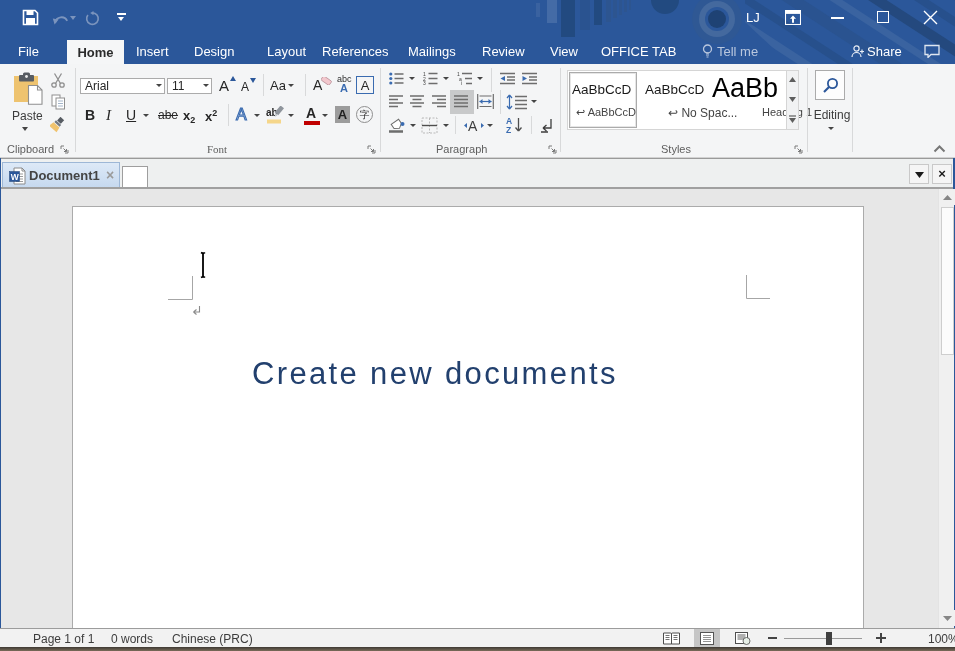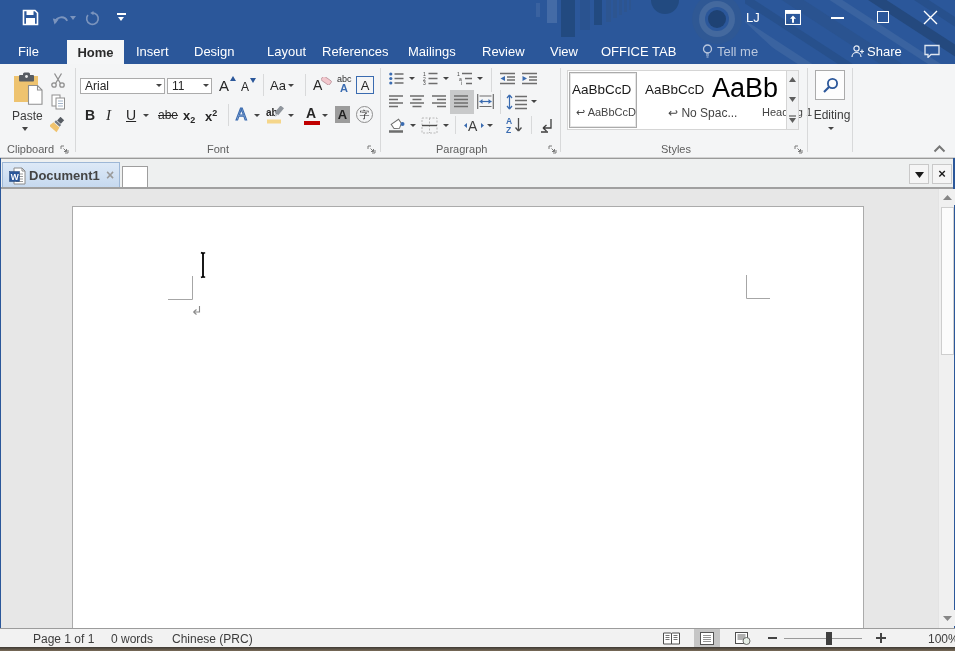--- a/index.html
+++ b/index.html
@@ -238,21 +238,21 @@
   </svg>
   <div class="cdn2" style="left:288px;top:50px"></div>
 
   <div class="ric" style="left:306px;top:41px;font-weight:bold;">A</div>
   <div class="abs" style="left:304px;top:57px;width:16px;height:4px;background:#c00000"></div>
   <div class="cdn2" style="left:322px;top:50px"></div>
 
   <div class="abs" style="left:335px;top:42px;width:15px;height:17px;background:#9c9c9c;text-align:center;font-size:13px;color:#1f1f1f;line-height:17px;font-weight:bold">A</div>
 
   <div class="abs" style="left:356px;top:42px;width:17px;height:17px;border:1.2px solid #8f8f8f;border-radius:50%;text-align:center;font-size:10px;color:#262626;line-height:15px">字</div>
-  <div class="glabel" style="left:207px;">Font</div>
+  <div class="glabel" style="left:207px;font-family:Liberation Serif, serif;">Font</div>
   <svg width="9" height="9" style="position:absolute;left:367px;top:81px" viewBox="0 0 9 9">
     <path d="M1 1 h3 M1 1 v3 M8 8 h-3 M8 8 v-3 M3.5 3.5 l3 3 M6.5 4 v2.5 h-2.5" stroke="#7a7a7a" fill="none"></path>
   </svg>
   <div class="vsep" style="left:380px;"></div>
 
   <svg width="15" height="13" style="position:absolute;left:389px;top:8px" viewBox="0 0 15 13">
     <circle cx="1.8" cy="2" r="1.6" fill="#3a6bb0"></circle>
       <circle cx="1.8" cy="6.5" r="1.6" fill="#3a6bb0"></circle>
       <circle cx="1.8" cy="11" r="1.6" fill="#3a6bb0"></circle>
     <path d="M5.5 2 h9 M5.5 6.5 h9 M5.5 11 h9" stroke="#6d6d6d" stroke-width="1.4"></path>
@@ -417,20 +417,21 @@
 
   <svg width="9" height="9" style="position:absolute;left:191px;top:117px" viewBox="0 0 9 9">
     <path d="M7.5 0 v6 h-6 M1.5 6 l3 -2.5 M1.5 6 l3 2.5" stroke="#8a8a8a" stroke-width="1.1" fill="none"></path>
   </svg>
 
   <svg width="12" height="28" style="position:absolute;left:198px;top:62px" viewBox="0 0 12 28">
     <path d="M2 1.5 q2.5 1.5 4 0 M2 26.5 q2.5 -1.5 4 0" stroke="#000" stroke-width="1.6" fill="none"></path>
     <path d="M4 1.5 V26.5" stroke="#000" stroke-width="1.8"></path>
   </svg>
 
+  <div class="abs" style="left:251px;top:167px;font-size:31px;letter-spacing:2.35px;color:#22406e;white-space:nowrap;">Create new documents</div>
 
   <div id="vscroll">
     <div class="abs" style="left:1px;top:0;width:15px;height:16px;background:#f0f0f0;">
       <svg width="9" height="5" style="position:absolute;left:3px;top:6px">
           <path d="M4.5 0 L9 5 H0 Z" fill="#868686"></path>
         </svg>
     </div>
     <div class="abs" style="left:2px;top:18px;width:13px;height:148px;background:#fcfcfc;border:1px solid #cecece;"></div>
     <div class="abs" style="left:1px;top:421px;width:15px;height:16px;background:#f0f0f0;">
       <svg width="9" height="5" style="position:absolute;left:3px;top:6px">

